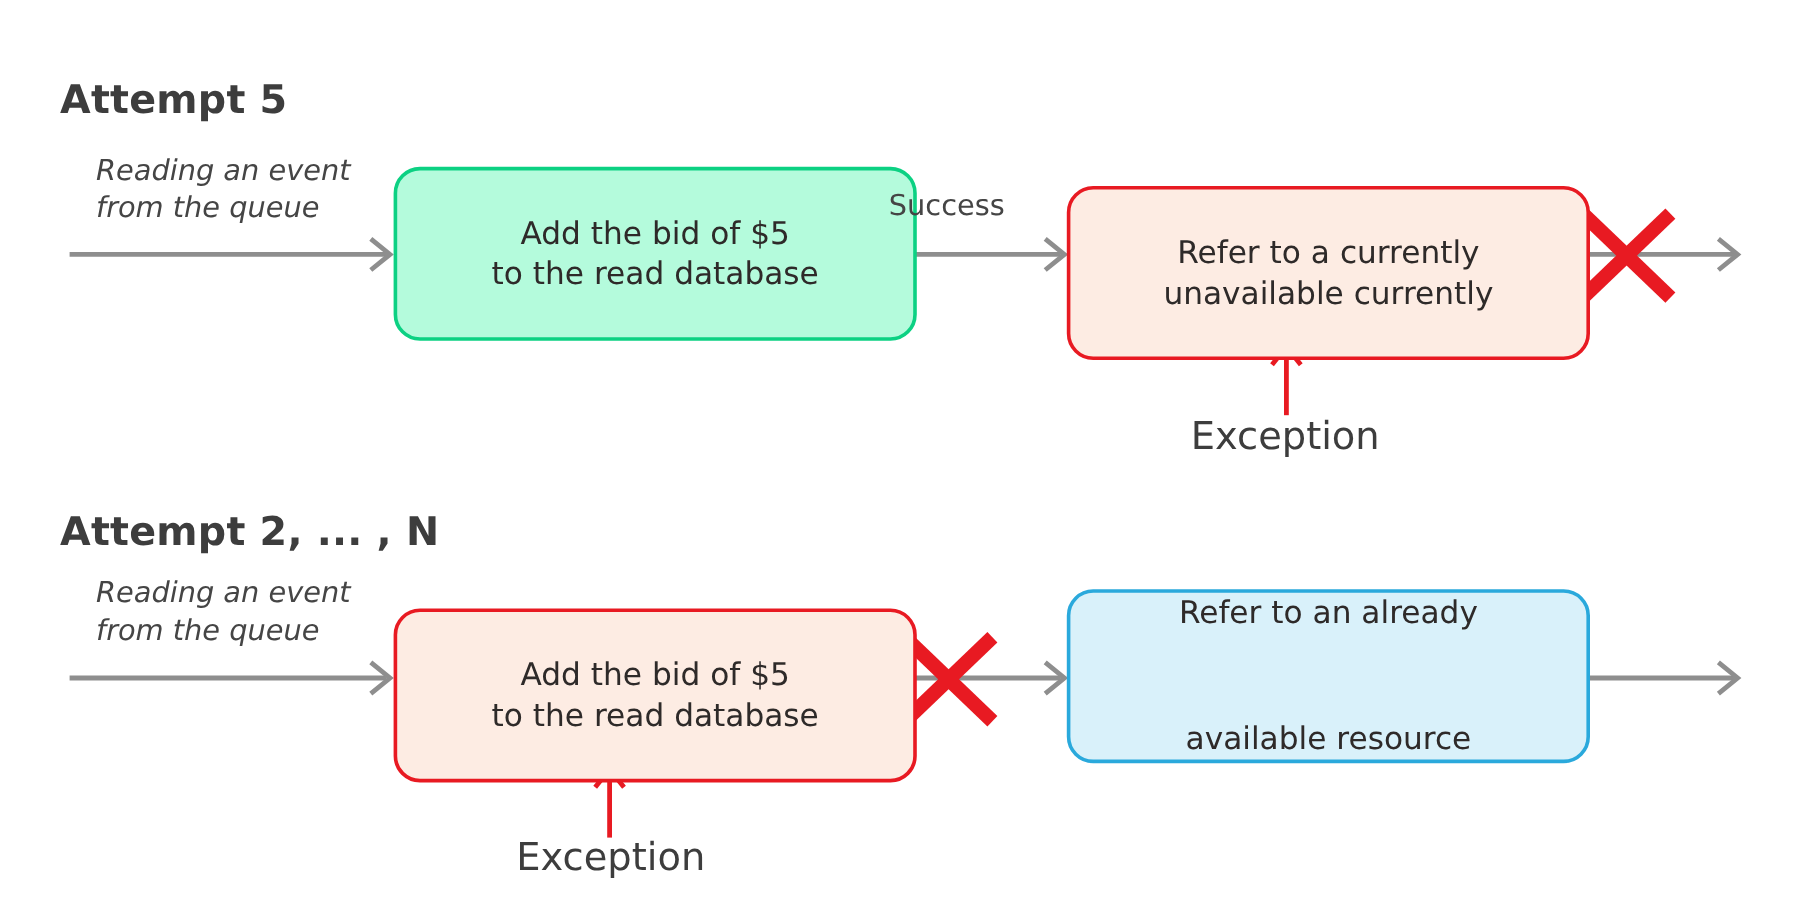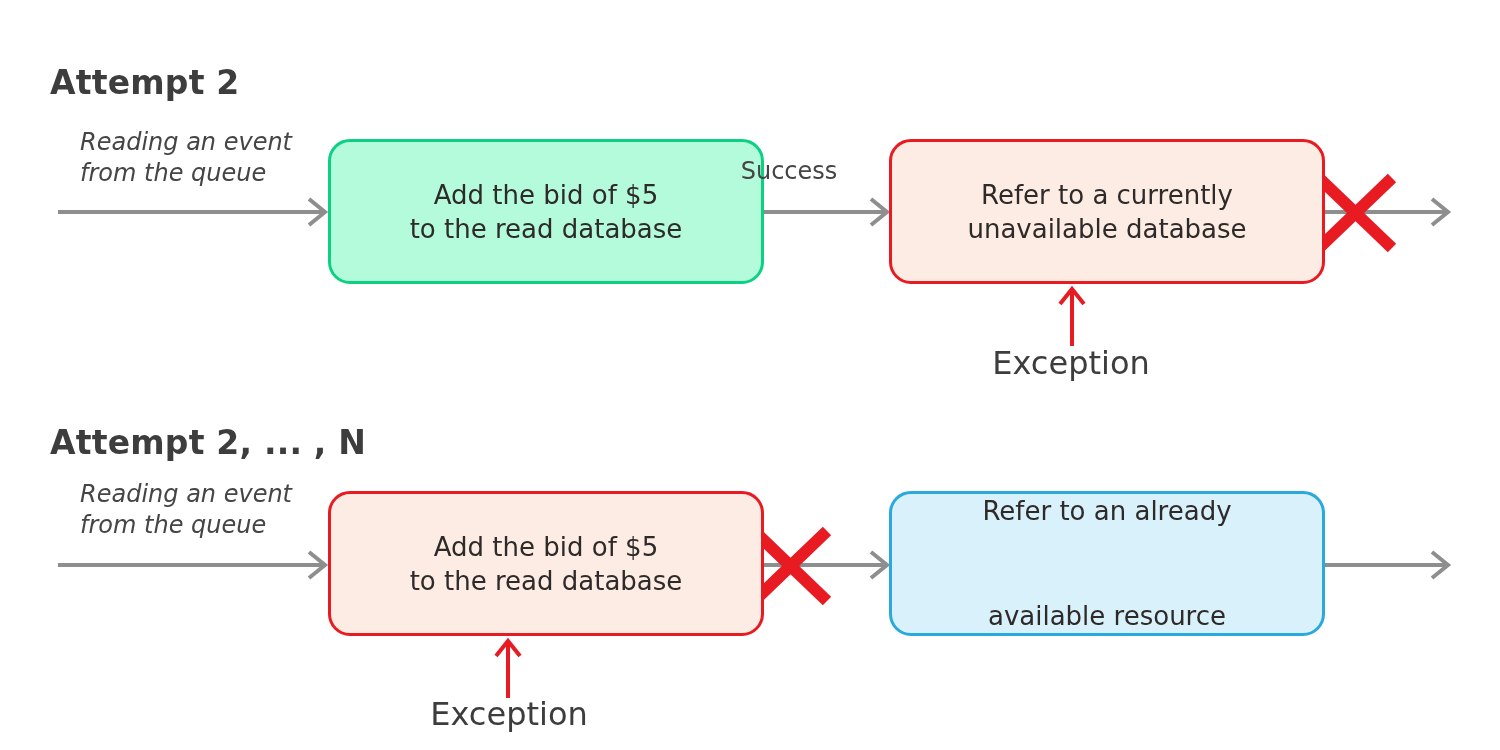--- a/index.html
+++ b/index.html
@@ -49,21 +49,21 @@
     border-radius:22px;border:3px solid;
     display:flex;flex-direction:column;align-items:center;justify-content:center;
     text-align:center;font-size:26px;line-height:34px;color:var(--body-text);
   }
   .box span{display:block;white-space:nowrap;}
   .box.col1{left:328px;}
   .box.col2{left:889px;}
   .box.r1{top:139px;}
   .box.r2{top:491px;}
   .box.green{background:var(--success-green-fill);border-color:var(--success-green-border);}
-  .box.red{background:var(--error-red-fill);border-color:var(--error-red-border);}
+  .box.red{background:var(--error-red-fill);border-color:var(--error-red-border);margin-top:16px;}
   .box.blue{background:var(--info-blue-fill);border-color:var(--info-blue-border);justify-content:space-between;}
 
   .flow-label{
     position:absolute;width:200px;text-align:center;
     font-size:24px;color:var(--label-text);white-space:nowrap;
   }
   .flow-label.success{left:689px;top:157px;}
 
   .exception-label{
     position:absolute;width:220px;text-align:center;
@@ -115,37 +115,37 @@
     <g>
       <line class="connector" x1="1257" y1="565" x2="1445" y2="565"></line>
       <path class="connector" d="M1432 552 L1448 565 L1432 578"></path>
     </g>
     <g class="exc-arrow">
       <line x1="508" y1="698" x2="508" y2="643"></line>
       <path d="M496 656 L508 641 L520 656"></path>
     </g>
   </svg>
 
-  <h2 class="heading h1">Attempt 2</h2>
+  <h2 class="heading h1">Attempt 5</h2>
 
   <div class="queue-label r1">
     <span>Reading an event</span>
     <span>from the queue</span>
   </div>
 
   <div class="box green col1 r1">
     <span>Add the bid of $5</span>
     <span>to the read database</span>
   </div>
 
   <div class="flow-label success">Success</div>
 
   <div class="box red col2 r1">
     <span>Refer to a currently</span>
-    <span>unavailable database</span>
+    <span>unavailable currently</span>
   </div>
 
   <div class="exception-label r1">Exception</div>
 
   <h2 class="heading h2">Attempt 2, ... , N</h2>
 
   <div class="queue-label r2">
     <span>Reading an event</span>
     <span>from the queue</span>
   </div>

